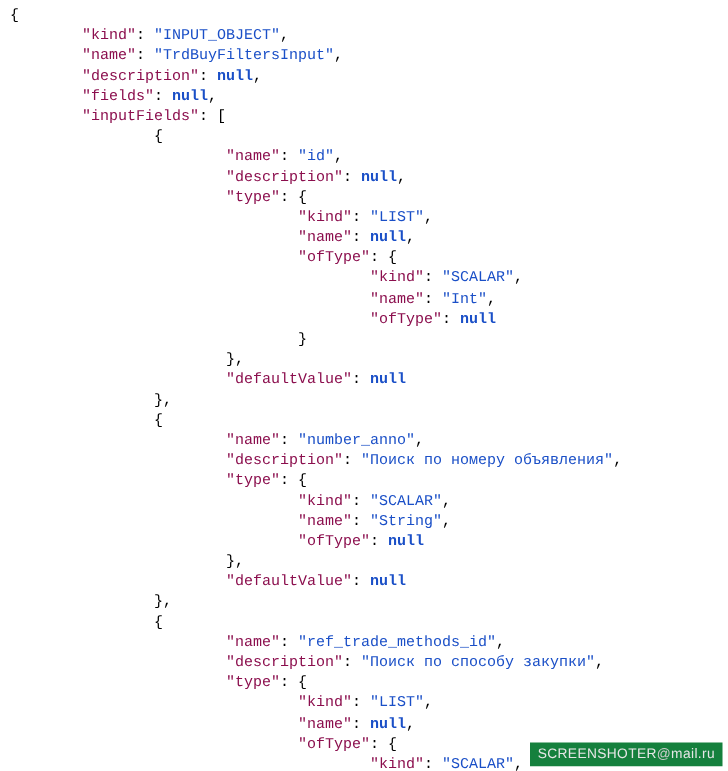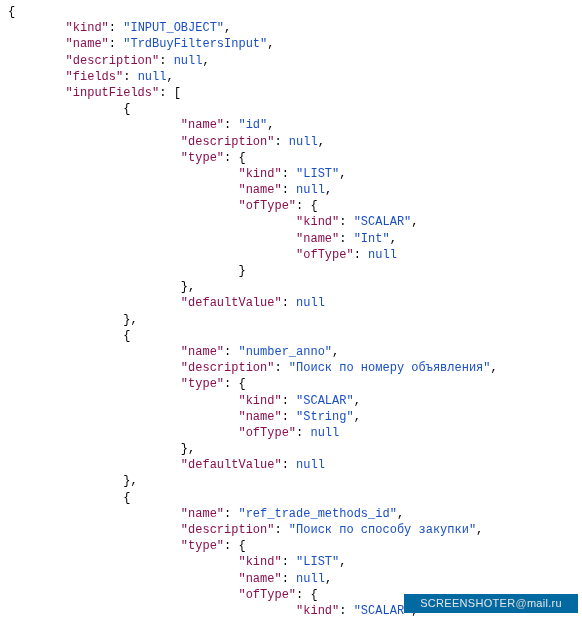--- a/index.html
+++ b/index.html
@@ -12,30 +12,30 @@
     width: 582px;
     height: 617px;
     overflow: hidden;
     position: relative;
     padding: 4px 0 0 8px;
   }
   .line { white-space: pre; }
   .p { color: #000000; }       
   .k { color: #8b0e4d; }       
   .s { color: #1a4fc7; }       
-  .n { color: #1a4fc7; }       
+  .n { color: #1a4fc7; font-weight: bold; }       
   .watermark {
     position: absolute;
     bottom: 4px;
     right: 4px;
-    background: #0369a1;
+    background: #15803d;
     color: #e6e6e6;
     font-family: Arial, sans-serif;
     font-size: 11px;
-    padding: 2px 16px;
+    padding: 2px 6px;
     letter-spacing: 0.3px;
   }
   .watermark .at { color: #cccccc; }
 </style>
 </head>
 <body>
 
 <div id="code-container">
     <div class="line"><span></span><span class="p">{</span></div>
     <div class="line"><span>        </span><span class="k">"kind"</span><span class="p">: </span><span class="s">"INPUT_OBJECT"</span><span class="p">,</span></div>

